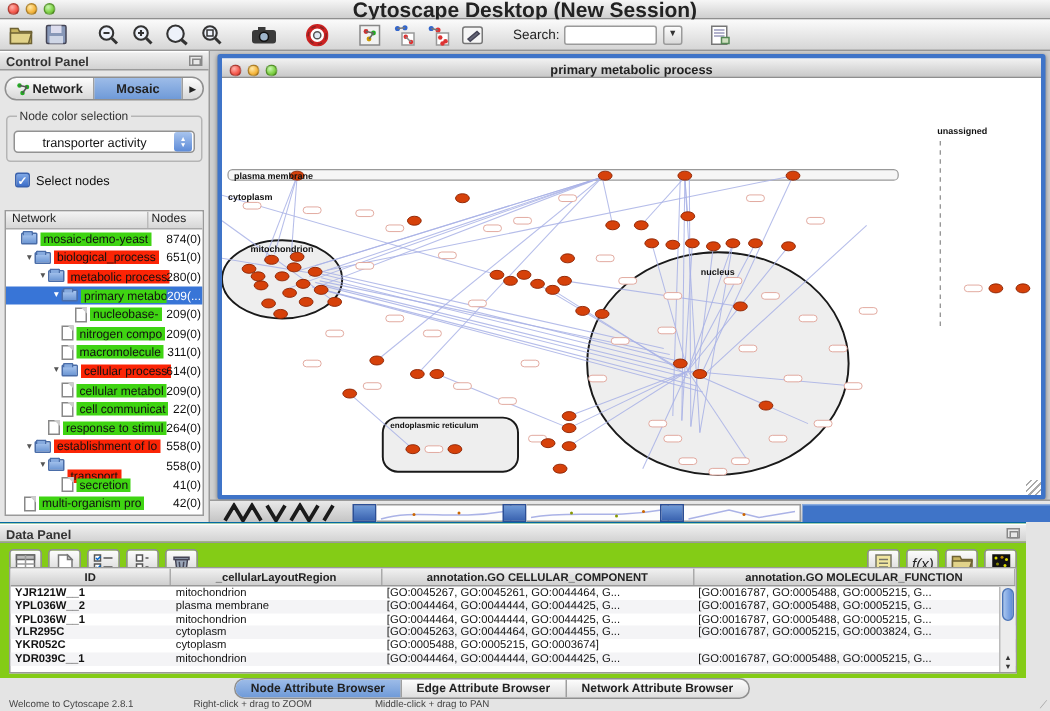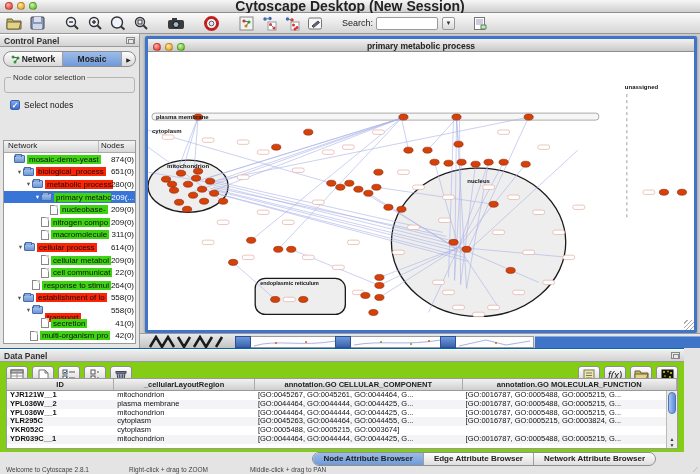--- a/index.html
+++ b/index.html
@@ -91,21 +91,21 @@
   .dt-row:nth-child(even) { background:#f4f4f6; }
   .dt-row div { font-size:7.5px; line-height:8.8px; white-space:nowrap; overflow:hidden; padding-left:3px; color:#111; }
   .c1 { width:16%; font-weight:bold; }
   .c2 { width:21%; }
   .c3 { width:31%; }
   .c4 { width:32%; }
   .dt-scroll { position:absolute; right:0; top:12px; bottom:0; width:11px; background:#ececec; border-left:1px solid #bbb; }
   .dt-thumb { position:absolute; left:1px; top:1px; width:8px; height:22px; border-radius:4px; background:linear-gradient(90deg,#a9c6ef,#5d8bd8); border:1px solid #4a74b8; }
   .dt-arrows { position:absolute; left:0; bottom:0; width:100%; font-size:5px; text-align:center; color:#333; line-height:6px; }
 
-  .dp-tabs { position:absolute; left:0; top:452px; width:656px; height:14px; display:flex; justify-content:flex-end; align-items:center; }
+  .dp-tabs { position:absolute; left:0; top:452px; width:656px; height:14px; display:flex; justify-content:center; align-items:center; }
   .dp-tabgroup { display:flex; border:1px solid #8f8f8f; border-radius:7px; overflow:hidden; background:linear-gradient(#fdfdfd,#dedede); }
   .dp-tab { padding:0 10px; font-size:8px; font-weight:bold; color:#222; line-height:12px; border-right:1px solid #9f9f9f; }
   .dp-tab:last-child { border-right:none; }
   .dp-tab.selected { background:linear-gradient(#9dbce8,#6f9ad8); }
 
   .status-bar { position:absolute; left:0; top:466px; width:700px; height:8px; font-size:6.5px; color:#444; display:flex; gap:0; }
   .status-bar span { display:inline-block; }
   .s1{ margin-left:6px; } .s2{ margin-left:40px; } .s3{ margin-left:42px; }
   .grow-grip{ margin-left:auto; margin-right:2px; color:#999; font-size:7px;}
 
@@ -253,20 +253,27 @@
         </svg>
       <span>Network</span>
     </div>
     <div class="cp-tab selected">
       <span>Mosaic</span>
     </div>
     <div class="cp-tab-more">▶</div>
   </div>
   <fieldset class="groupbox">
     <legend>Node color selection</legend>
+    <div class="combo">
+      <span class="combo-text">transporter activity</span>
+      <span class="combo-stepper">
+          <span>▲</span>
+          <span>▼</span>
+        </span>
+    </div>
   </fieldset>
   <div class="cb-row">
     <span class="checkbox">✓</span>
     <span>Select nodes</span>
   </div>
   <div class="tree-wrap">
     <div class="tree-header">
       <div class="th1">Network</div>
       <div class="th2">Nodes</div>
     </div>
@@ -306,21 +313,21 @@
           <span class="t-icon file"></span>
           <span class="t-label" style="background: rgb(63, 212, 18);">nitrogen compo</span>
           <span class="t-count">209(0)</span>
         </div>
         <div class="tree-row" style="padding-left: 30px;">
           <span class="tree-arrow"></span>
           <span class="t-icon file"></span>
           <span class="t-label" style="background: rgb(63, 212, 18);">macromolecule</span>
           <span class="t-count">311(0)</span>
         </div>
-        <div class="tree-row" style="padding-left: 13px;">
+        <div class="tree-row" style="padding-left: 30px;">
           <span class="tree-arrow">▼</span>
           <span class="t-icon folder"></span>
           <span class="t-label" style="background: rgb(251, 36, 5);">cellular process</span>
           <span class="t-count">614(0)</span>
         </div>
         <div class="tree-row" style="padding-left: 30px;">
           <span class="tree-arrow"></span>
           <span class="t-icon file"></span>
           <span class="t-label" style="background: rgb(63, 212, 18);">cellular metabol</span>
           <span class="t-count">209(0)</span>
@@ -348,21 +355,21 @@
           <span class="t-icon folder"></span>
           <span class="t-label" style="background: rgb(251, 36, 5); margin-top: 15px;">transport</span>
           <span class="t-count">558(0)</span>
         </div>
         <div class="tree-row" style="padding-left: 30px;">
           <span class="tree-arrow"></span>
           <span class="t-icon file"></span>
           <span class="t-label" style="background: rgb(63, 212, 18);">secretion</span>
           <span class="t-count">41(0)</span>
         </div>
-        <div class="tree-row" style="padding-left: 19px;">
+        <div class="tree-row" style="padding-left: 5px;">
           <span class="tree-arrow"></span>
           <span class="t-icon file"></span>
           <span class="t-label" style="background: rgb(63, 212, 18);">multi-organism pro</span>
           <span class="t-count">42(0)</span>
         </div>
         <div class="tree-row" style="padding-left: 3px;">
           <span class="tree-arrow"></span>
           <span class="t-icon file"></span>
           <span class="t-label" style="background: rgb(251, 36, 5);">unassigned</span>
           <span class="t-count">223(0)</span>

